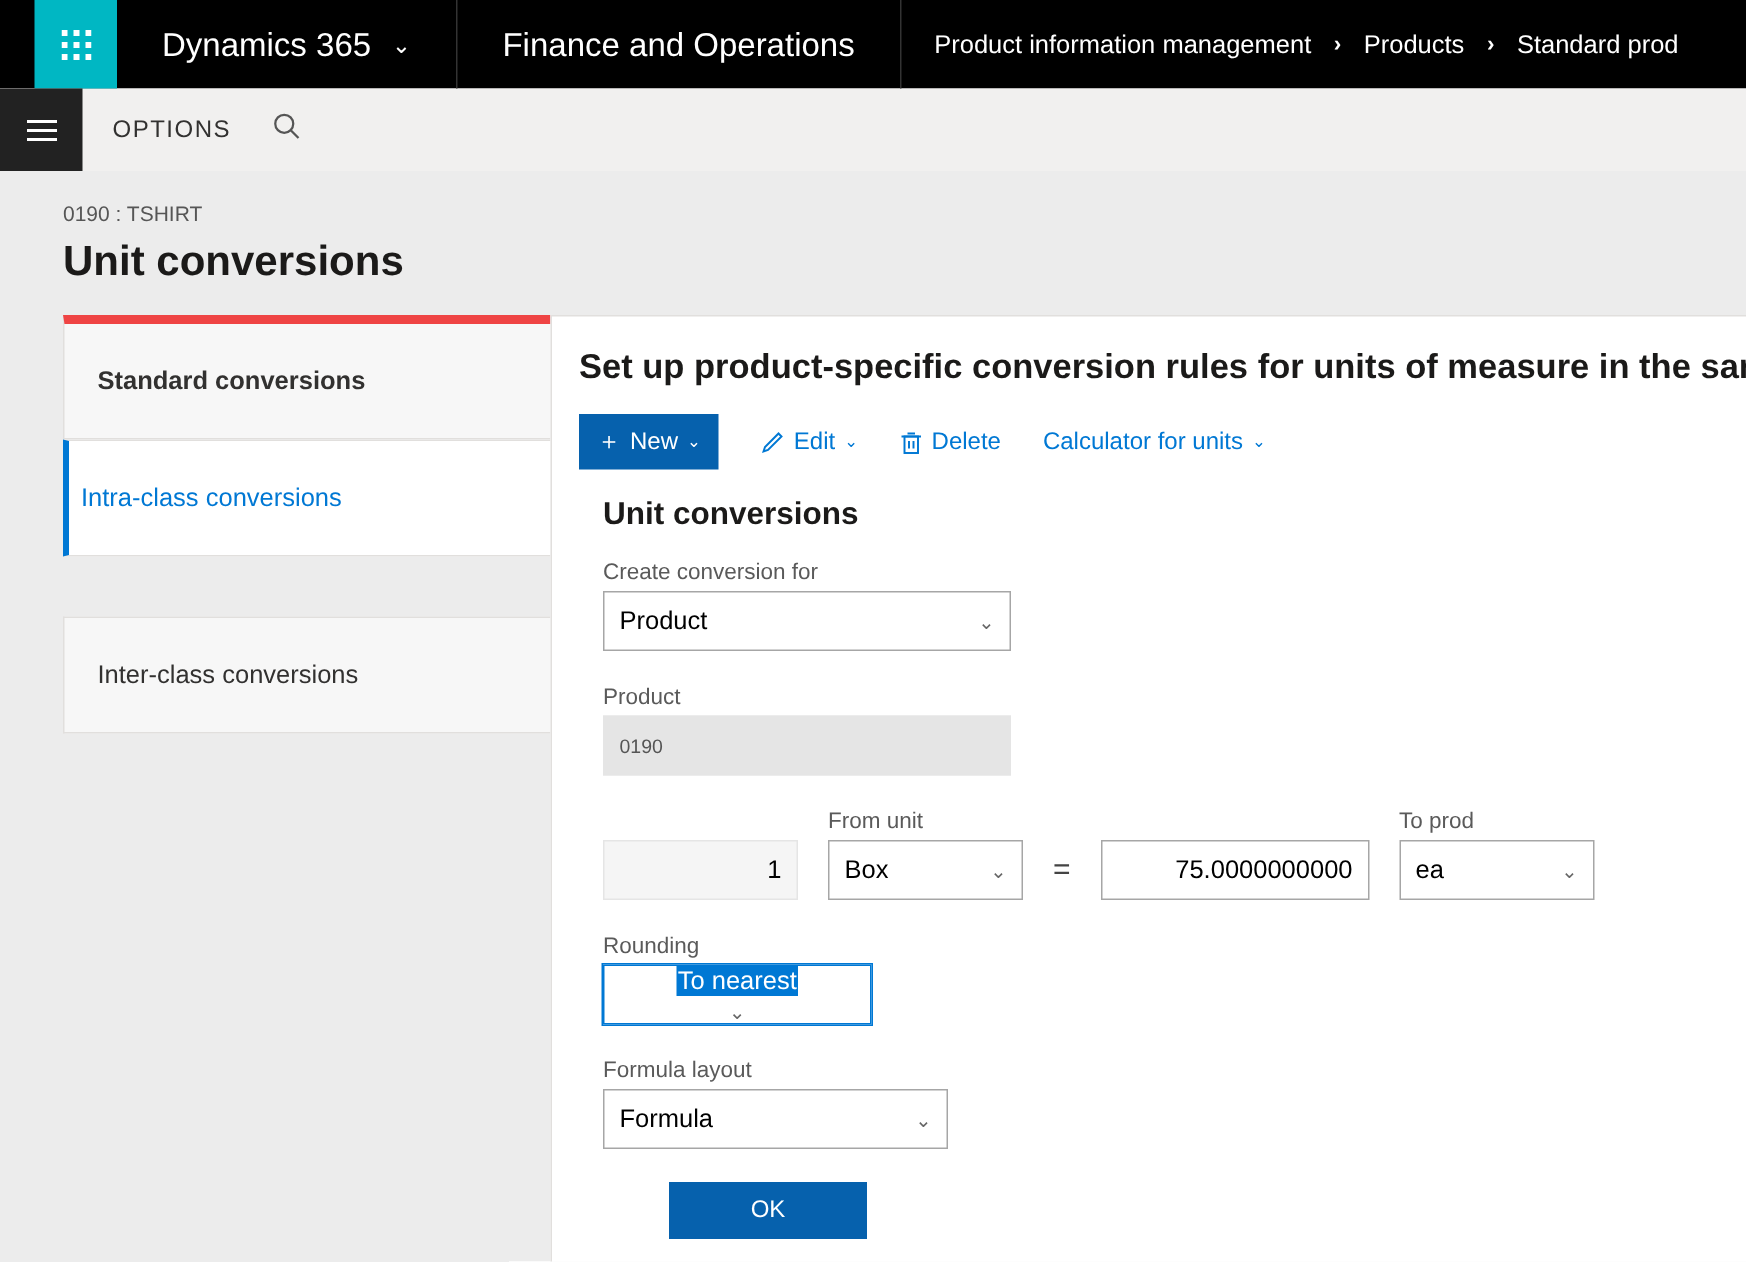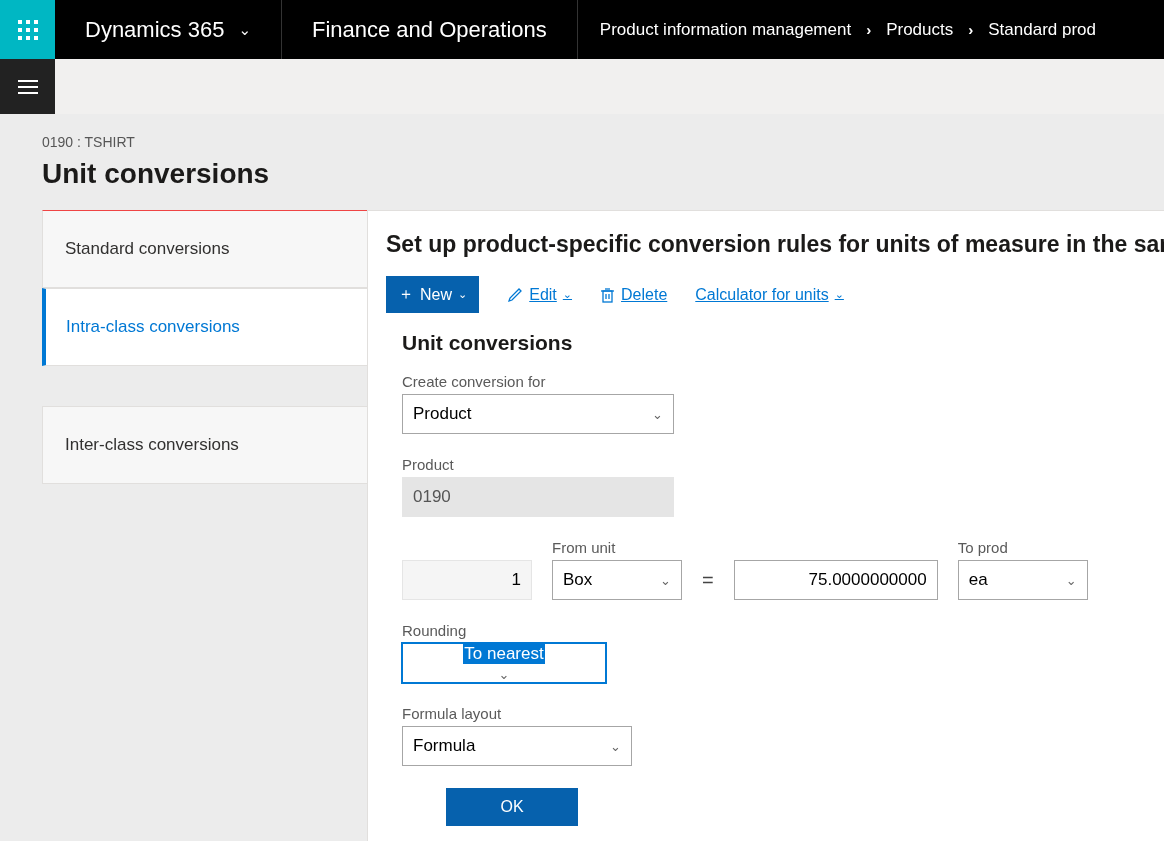--- a/index.html
+++ b/index.html
@@ -11,20 +11,21 @@
     height: 841px;
   }
   
   .topnav {
     display: flex;
     align-items: stretch;
     background: #000;
     color: #fff;
     height: 59px;
     font-size: 22px;
+    justify-content: center;
   }
   .waffle {
     width: 55px;
     background: #00b7c3;
     display: flex;
     align-items: center;
     justify-content: center;
     cursor: pointer;
   }
   .app-name {
@@ -112,28 +113,28 @@
   }
   .tab {
     padding: 28px 22px;
     background: #f7f7f7;
     border: 1px solid #e1dfdd;
     border-right: none;
     font-size: 17px;
     color: #323130;
     cursor: pointer;
   }
-  .tab.standard { border-top: 1px solid #ef4444; }
+  .tab.standard { border-top: 6px solid #ef4444; font-weight: bold; }
   .tab.active {
     background: #fff;
     border-top: 1px solid #e1dfdd;
     border-bottom: 1px solid #e1dfdd;
     border-left: 4px solid #0078d4;
     color: #0078d4;
-    padding-left: 20px;
+    padding-left: 8px;
   }
   .tab.last { border-bottom: 1px solid #e1dfdd; margin-top: 40px; }
   .panel {
     flex: 1;
     background: #fff;
     border: 1px solid #e1dfdd;
     padding: 20px 18px 40px 18px;
     overflow: hidden;
   }
   .panel-heading {
@@ -160,21 +161,20 @@
     gap: 6px;
     cursor: pointer;
   }
   .link-cmd {
     color: #0078d4;
     font-size: 16px;
     display: flex;
     align-items: center;
     gap: 6px;
     cursor: pointer;
-    text-decoration: underline;
   }
   .form-title {
     font-size: 21px;
     font-weight: 700;
     color: #1b1a19;
     margin: 0 0 18px 16px;
   }
   .form { padding-left: 16px; }
   .field-label {
     color: #5a5a5a;
@@ -201,26 +201,26 @@
   }
   .select-box .chev { color: #666; font-size: 13px; }
   .readonly {
     background: #e5e5e5;
     border: 1px solid #e5e5e5;
     color: #555;
     height: 40px;
     display: flex;
     align-items: center;
     padding: 0 10px;
-    font-size: 17px;
+    font-size: 13px;
   }
   .group { margin-bottom: 22px; }
   .w272 { width: 272px; }
   .w130 { width: 130px; }
-  .w200 { width: 204px; }
+  .w200 { width: 179px; }
   .row { display: flex; align-items: flex-end; gap: 20px; margin-bottom: 22px;}
   .eq { font-size: 20px; color: #444; padding-bottom: 8px;}
   .right-align input { text-align: right; }
   .select-focused {
     border: 1px solid #0078d4;
     outline: 1px solid #0078d4;
     flex-direction: column;
   }
   .selected-text {
     background: #0078d4;
@@ -271,20 +271,29 @@
   </div>
 </div>
 
 <div class="secondrow">
   <div class="hamburger">
     <svg width="20" height="14" viewBox="0 0 20 14" fill="none" stroke="#fff" stroke-width="2">
       <line x1="0" y1="1" x2="20" y2="1"></line>
         <line x1="0" y1="7" x2="20" y2="7"></line>
         <line x1="0" y1="13" x2="20" y2="13"></line>
     </svg>
+  </div>
+  <div class="actionbar">
+    <span class="options">OPTIONS</span>
+    <span class="search-ic">
+      <svg width="18" height="18" viewBox="0 0 18 18" fill="none" stroke="#555" stroke-width="1.5">
+        <circle cx="7.5" cy="7.5" r="6"></circle>
+          <line x1="12" y1="12" x2="17" y2="17"></line>
+      </svg>
+    </span>
   </div>
 </div>
 
 <div class="content">
   <div class="rail"></div>
   <div class="main">
     <div class="context-line">0190 : TSHIRT</div>
     <div class="page-title">Unit conversions</div>
 
     <div class="work">

